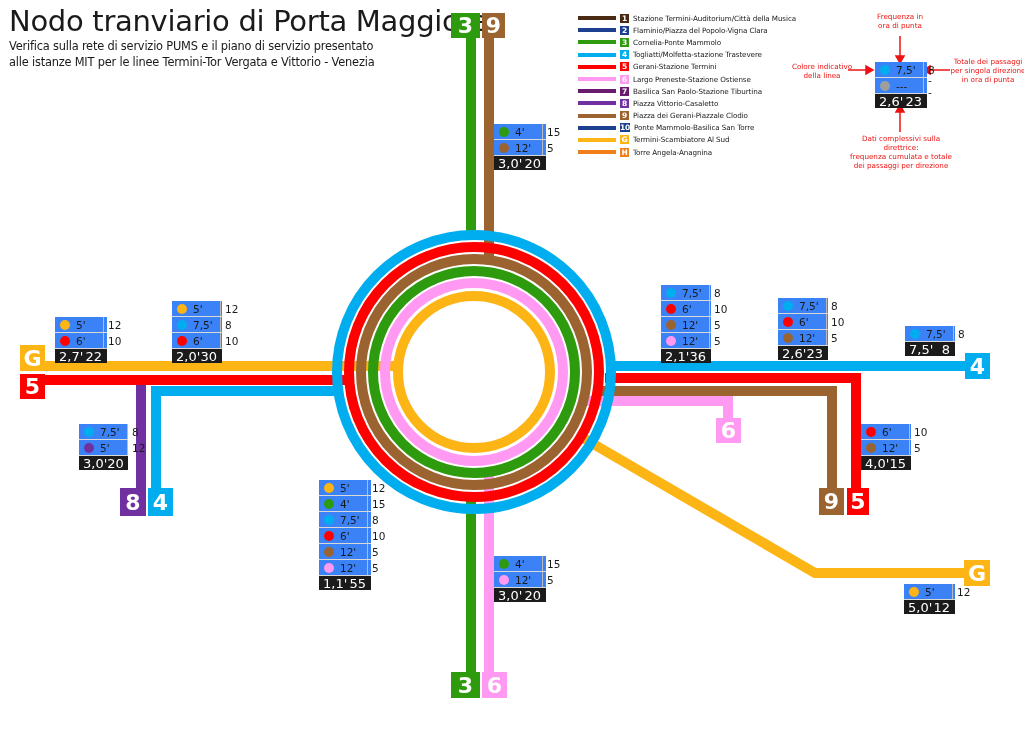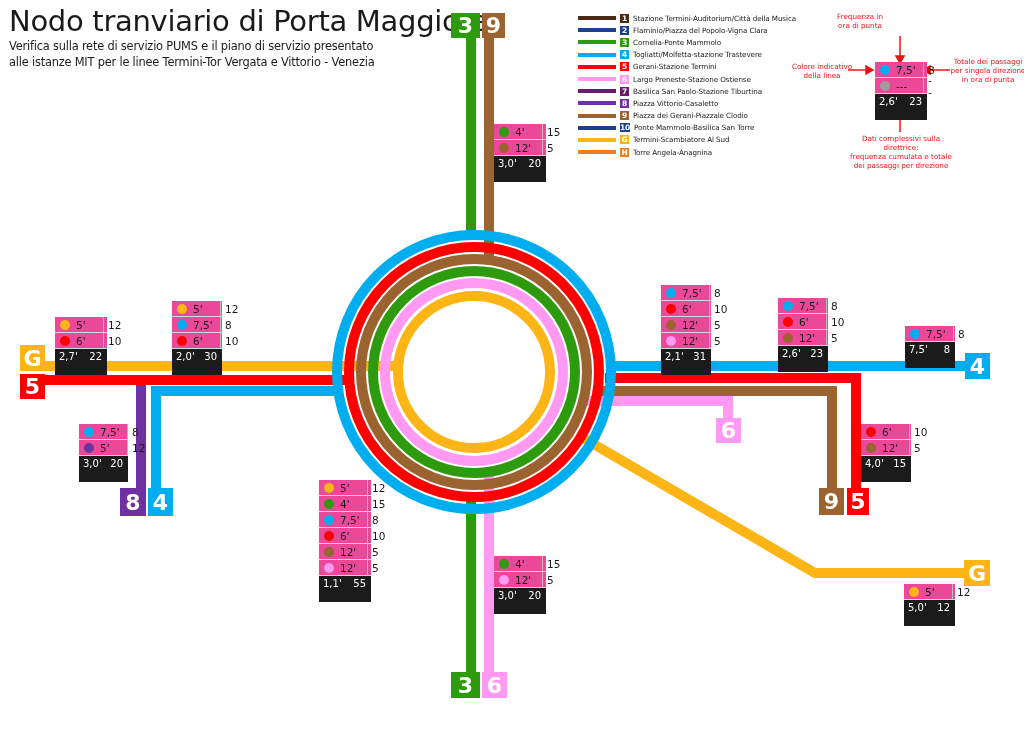--- a/index.html
+++ b/index.html
@@ -8,26 +8,26 @@
   .subtitle { position:absolute; left:9px; top:38px; font-size:11.4px; line-height:16px; letter-spacing:-0.2px; }
   .solution { position:absolute; left:9px; top:84px; font-size:11.4px; line-height:16px; letter-spacing:-0.2px; }
   .solution b { font-weight:bold; }
   svg#map { position:absolute; left:0; top:0; }
   .legend { position:absolute; left:578px; top:12px; font-size:7.2px; letter-spacing:-0.1px; }
   .legend-row { height:12.2px; display:flex; align-items:center; }
   .legend-swatch { width:38px; height:4px; margin-right:4px; }
   .legend-num { width:9px; height:9px; color:#fff; font-weight:bold; font-size:7.5px; display:flex; align-items:center; justify-content:center; margin-right:4px; }
   .legend-num.wide { width:10px; }
   .callout { position:absolute; color:#ee1111; font-size:7.2px; text-align:center; line-height:9px; }
-  .box { position:absolute; background:#ec4899; font-size:10.5px; font-family:"DejaVu Sans", sans-serif; }
+  .box { position:absolute; background:#3b82f6; font-size:10.5px; font-family:"DejaVu Sans", sans-serif; }
   .box .r { display:flex; align-items:center; height:15px; border-bottom:1px solid #d8d8d8; position:relative; }
   .box .dot { width:10px; height:10px; border-radius:50%; margin:0 6px 0 5px; flex:none; }
   .box .f { width:27px; flex:none; }
   .box .p { padding-left:4px; border-left:1px solid #bbb; height:100%; display:flex; align-items:center; flex:1; }
-  .box .tot { background:#1b1b1b; color:#fff; display:flex; justify-content:space-between; height:14px; align-items:center; padding:0 5px 12px 4px; font-size:10px; }
+  .box .tot { background:#1b1b1b; color:#fff; display:flex; justify-content:space-between; height:14px; align-items:center; padding:0 5px 0 4px; font-size:13px; }
   .term { position:absolute; color:#fff; font-weight:bold; font-size:22px; font-family:"DejaVu Sans", sans-serif; display:flex; align-items:center; justify-content:center; }
 </style>
 </head>
 <body>
 
 <div class="title">Nodo tranviario di Porta Maggiore</div>
 <div class="subtitle">
   <div>Verifica sulla rete di servizio PUMS e il piano di servizio presentato</div>
   <div>alle istanze MIT per le linee Termini-Tor Vergata e Vittorio - Venezia</div>
 </div>
@@ -146,21 +146,21 @@
       <span class="legend-num" style="background: rgb(253, 181, 21);">G</span>
       <span>Termini-Scambiatore Al Sud</span>
     </div>
     <div class="legend-row">
       <span class="legend-swatch" style="background: rgb(240, 127, 26);"></span>
       <span class="legend-num" style="background: rgb(240, 127, 26);">H</span>
       <span>Torre Angela-Anagnina</span>
     </div>
   </div>
 
-<div class="callout" style="left:828px;top:12px;width:64px;">
+<div class="callout" style="left:868px;top:12px;width:64px;">
   <div>Frequenza in</div>
   <div>ora di punta</div>
 </div>
 <div class="callout" style="left:790px;top:62px;width:64px;">
   <div>Colore indicativo</div>
   <div>della linea</div>
 </div>
 <div class="callout" style="left:948px;top:57px;width:80px;">
   <div>Totale dei passaggi</div>
   <div>per singola direzione</div>
@@ -325,21 +325,21 @@
       <span class="f">12'</span>
       <span class="p">5</span>
     </div>
     <div class="r">
       <span class="dot" style="background: rgb(255, 153, 242);"></span>
       <span class="f">12'</span>
       <span class="p">5</span>
     </div>
     <div class="tot">
       <span>2,1'</span>
-      <span>31</span>
+      <span>36</span>
     </div>
   </div>
 <div class="box" style="left:778px;top:298px;width:50px;">
     <div class="r">
       <span class="dot" style="background: rgb(0, 174, 239);"></span>
       <span class="f">7,5'</span>
       <span class="p">8</span>
     </div>
     <div class="r">
       <span class="dot" style="background: rgb(255, 0, 0);"></span>

